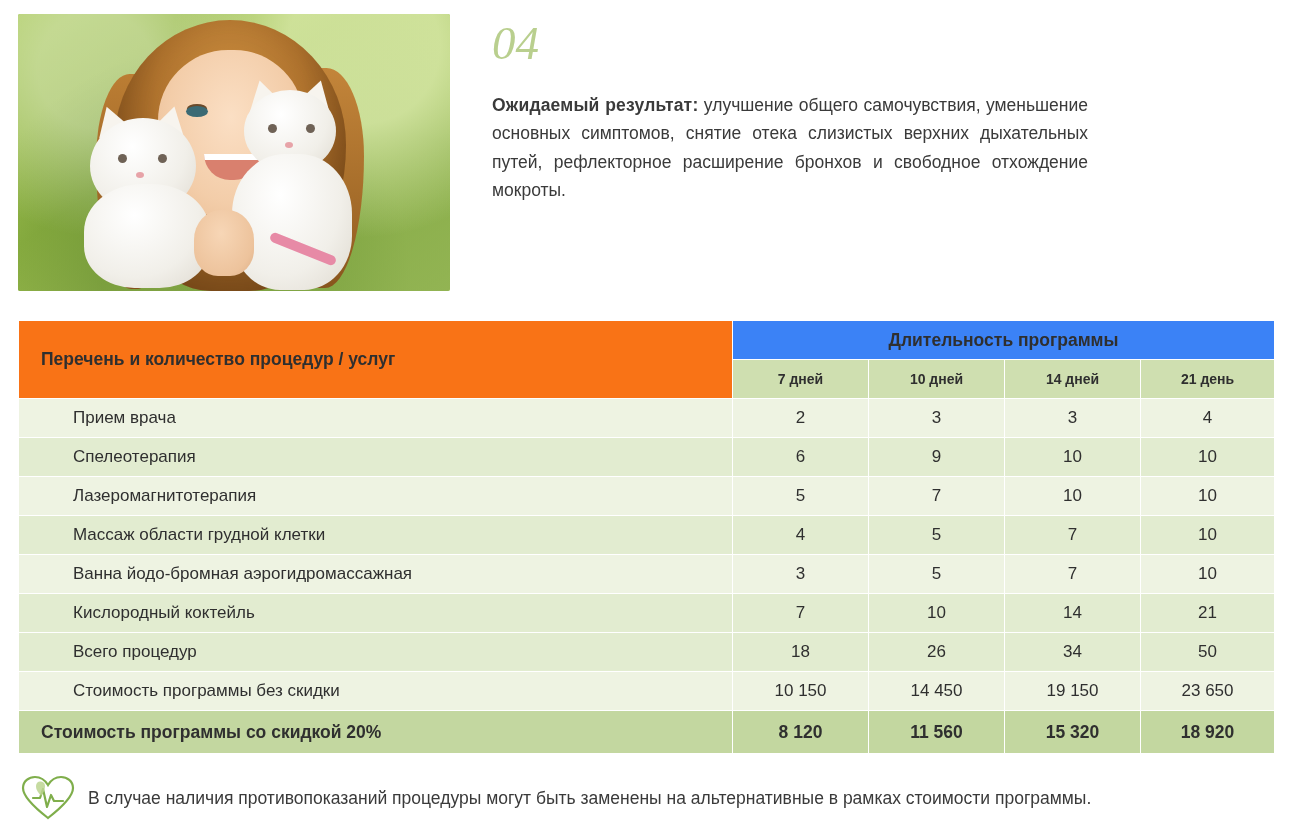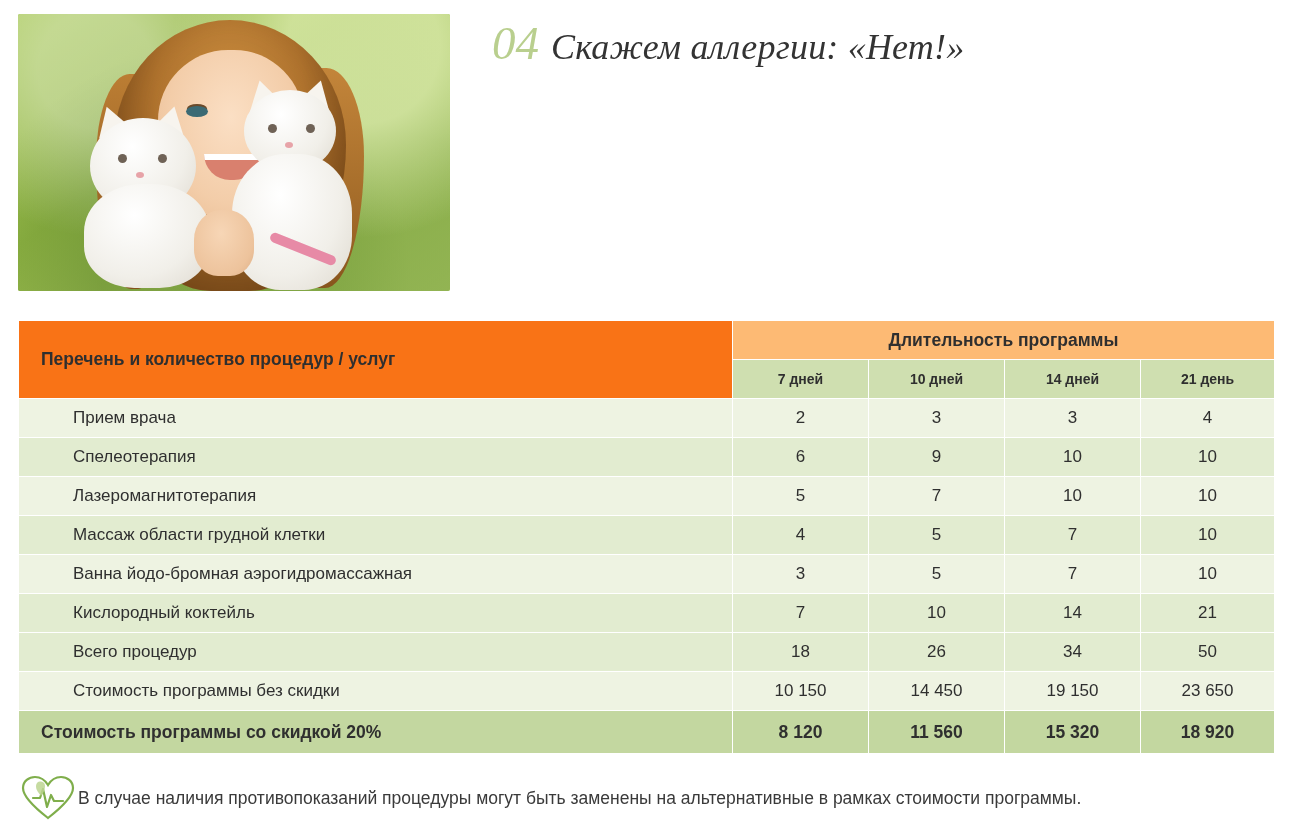--- a/index.html
+++ b/index.html
@@ -212,21 +212,21 @@
   .hdr-name {
     background: #f97316;
     text-align: left;
     padding-left: 22px;
     font-size: 17.5px;
     font-weight: bold;
     height: 76px;
     vertical-align: middle;
   }
   .hdr-span {
-    background: #fdba74;
+    background: #3b82f6;
     text-align: center;
     font-size: 17.5px;
     font-weight: bold;
     height: 38px;
   }
   .hdr-col {
     background: #cfdfb0;
     text-align: center;
     font-size: 14px;
     font-weight: bold;
@@ -253,21 +253,21 @@
     font-weight: bold;
     font-size: 17.5px;
     height: 42px;
   }
   tr.discount td.name { padding-left: 22px; }
 
   
   .footer {
     display: flex;
     align-items: center;
-    gap: 2px;
+    gap: 12px;
     margin: 20px 18px 0 20px;
   }
   .heart-icon {
     flex: 0 0 auto;
     width: 56px;
     height: 48px;
     position: relative;
   }
   .footer-note {
     font-size: 17.5px;
@@ -305,22 +305,22 @@
       <div class="keye c"></div>
       <div class="keye d"></div>
       <div class="knose b"></div>
       <div class="hand"></div>
       <div class="pinkstrap"></div>
     </div>
 
     <div class="headblock">
       <div class="title-row">
         <span class="num">04</span>
-        <span class="title">Скажем аллергии: «Нет!»</span>
       </div>
+      <p class="para second"><b>Ожидаемый результат:</b><span> улучшение общего самочувствия, уменьшение основных симптомов, снятие отека слизистых верхних дыхательных путей, рефлекторное расширение бронхов и свободное отхождение мокроты.</span></p>
     </div>
   </div>
 
   <div class="table-wrap">
     <table>
       <colgroup>
         <col style="width:714px">
         <col style="width:136px">
         <col style="width:136px">
         <col style="width:136px">

